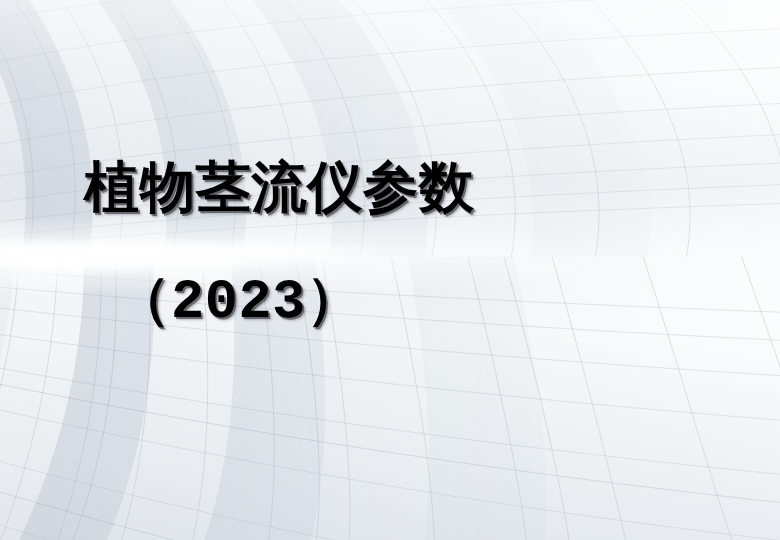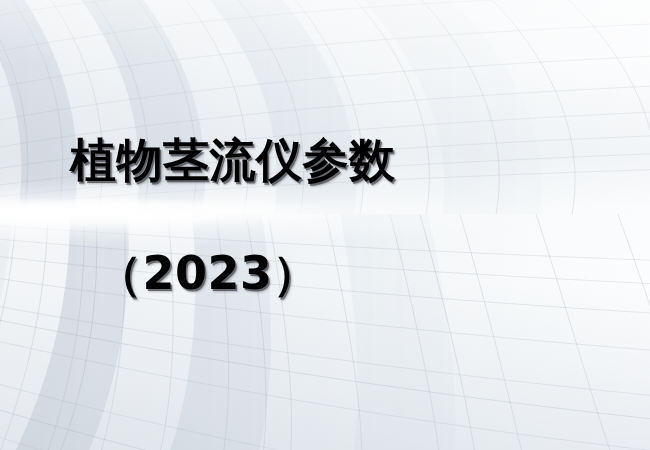--- a/index.html
+++ b/index.html
@@ -74,20 +74,21 @@
   #bg-mesh { position:absolute; inset:0; }
   #bg-mesh svg { display:block; width:650px; height:450px; }
 
   
   #title-block {
     position: absolute;
     left: 0;
     top: 0;
     width: 650px;
     height: 450px;
+    font-family: Liberation Mono, monospace;
   }
 
   .title-line {
     position: absolute;
     white-space: nowrap;
     color: #000000;
     font-weight: 700;
     letter-spacing: 0.5px;
     text-shadow:
        1.5px 1.5px 0 rgba(40,40,45,0.55),
@@ -99,21 +100,20 @@
     top: 133px;
     font-size: 46px;
     line-height: 54px;
   }
 
   #title-line-2 {
     left: 96px;
     top: 224px;
     font-size: 46px;
     line-height: 56px;
-    margin-top: 21px;
   }
 </style>
 </head>
 <body>
 
 <div id="slide">
 
   <div class="bg-layer" id="bg-base"></div>
 
   <div class="bg-layer" id="bg-mesh">

